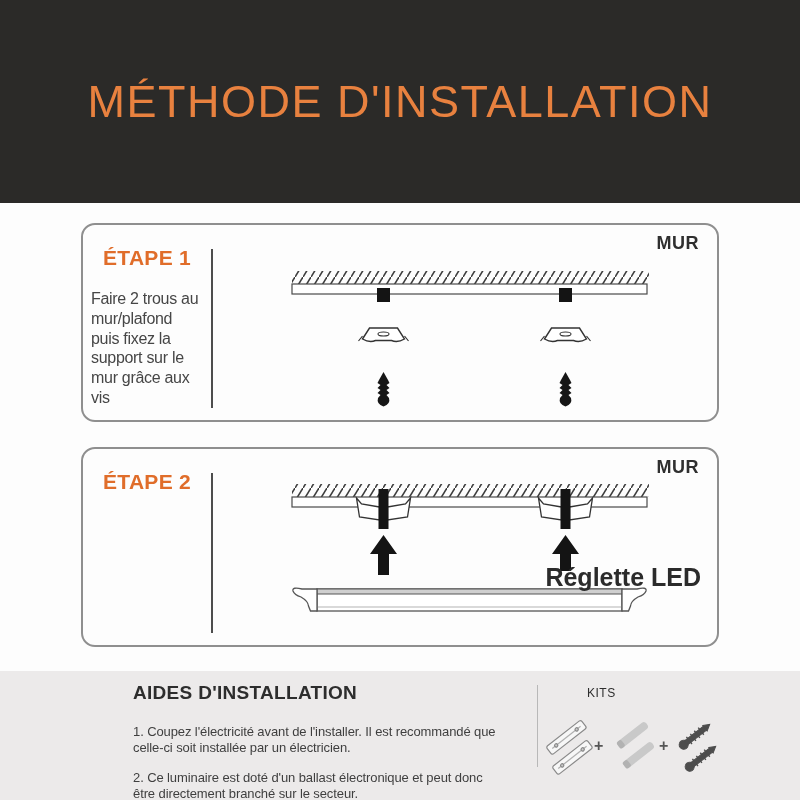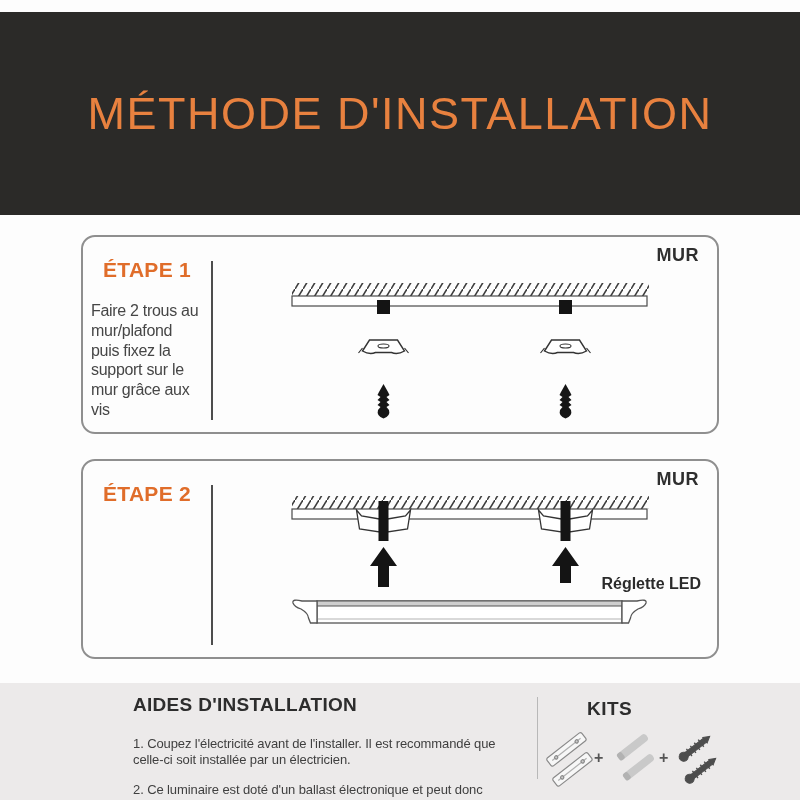--- a/index.html
+++ b/index.html
@@ -8,21 +8,21 @@
     font-family: "Liberation Sans", sans-serif;
     background:#fdfdfd;
     overflow:hidden;
     position:relative;
   }
   .page { width:800px; height:800px; position:relative; }
 
   
   .banner {
     height:203px; background:#2b2a28;
-    display:flex; align-items:center; justify-content:center;margin-top:12px;
+    display:flex; align-items:center; justify-content:center;
   }
   .banner h1 {
     color:#e8813f; font-size:45px; font-weight:normal;
     letter-spacing:1.5px; white-space:nowrap;
   }
 
   
   .content { background:#fdfdfd; padding-top:20px; height:477px; }
   .step-box {
     width:638px; height:199px; margin:0 auto;
@@ -49,21 +49,21 @@
   }
 
   .step-diagram { position:absolute; left:140px; top:0; right:0; bottom:0; }
   .step-diagram svg { position:absolute; left:0; top:0; width:100%; height:100%; }
   .mur-label {
     position:absolute; top:8px; right:18px;
     font-size:18px; font-weight:bold; color:#2f2f2f; letter-spacing:0.5px;
   }
   .fixture-label {
     position:absolute; top:114px; right:16px;
-    font-size:16px; font-weight:bold; color:#2b2b2b;
+    font-size:25px; font-weight:bold; color:#2b2b2b;
   }
 
   
   .aides {
     position:absolute; left:0; bottom:0; width:800px; height:129px;
     background:#eceaea;
   }
   .aides-title {
     position:absolute; left:133px; top:11px;
     font-size:19px; font-weight:bold; color:#2d2d2d; letter-spacing:0.3px;
@@ -73,21 +73,21 @@
     font-size:13px; line-height:1.18; color:#3f3f3f;
     letter-spacing:-0.1px; white-space:pre-line;
   }
   .notes p { margin:0; white-space:pre-line; }
   .footer-divider {
     position:absolute; left:537px; top:14px; height:82px;
     width:1px; background:#b8b8b8;
   }
   .kits-label {
     position:absolute; left:587px; top:15px;
-    font-size:19px; font-weight:bold; color:#2d2d2d; letter-spacing:0.5px;
+    font-size:12px; font-weight:normal; color:#2d2d2d; letter-spacing:0.5px;
   }
   .kit-icons { position:absolute; left:540px; top:44px; width:200px; height:72px; }
   .kit-plus {
     position:absolute; font-size:16px; font-weight:bold; color:#555;
   }
   .kit-plus.p1 { left:54px; top:22px; }
   .kit-plus.p2 { left:119px; top:22px; }
 </style>
 </head>
 <body>

